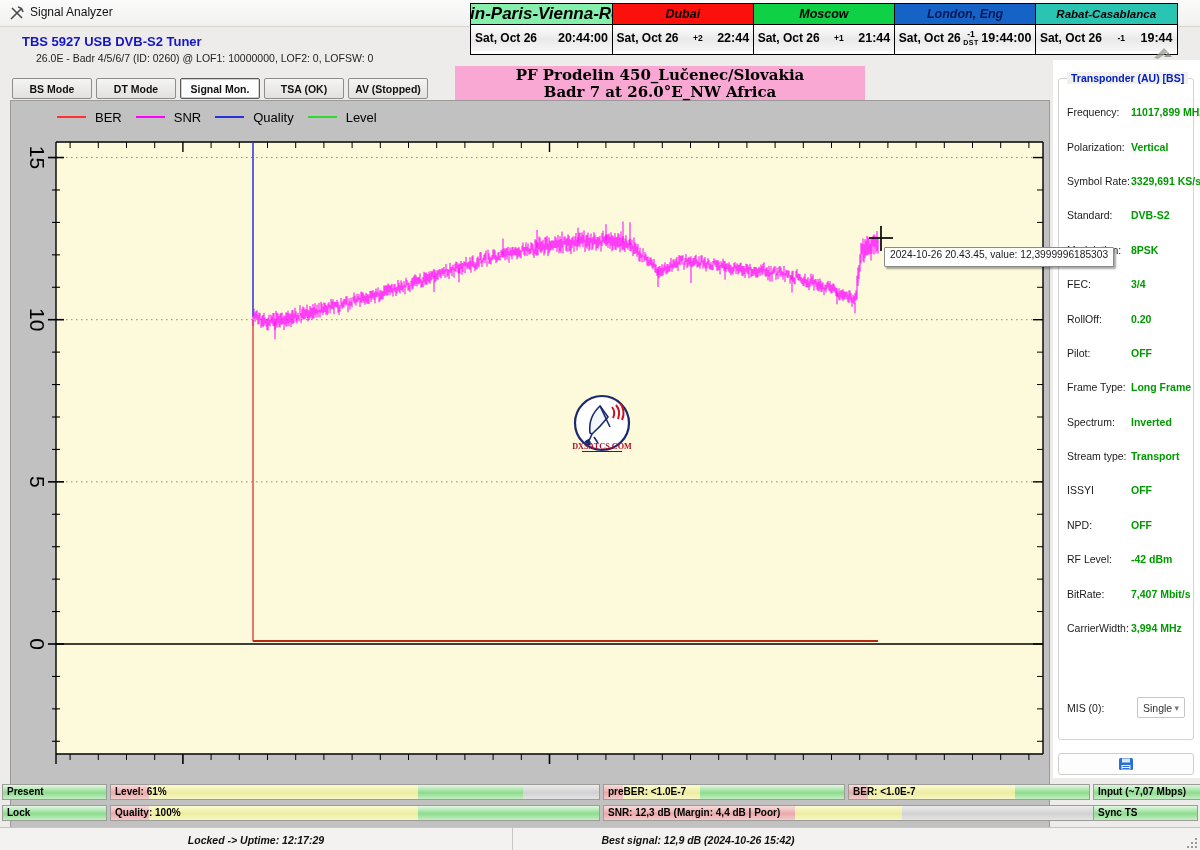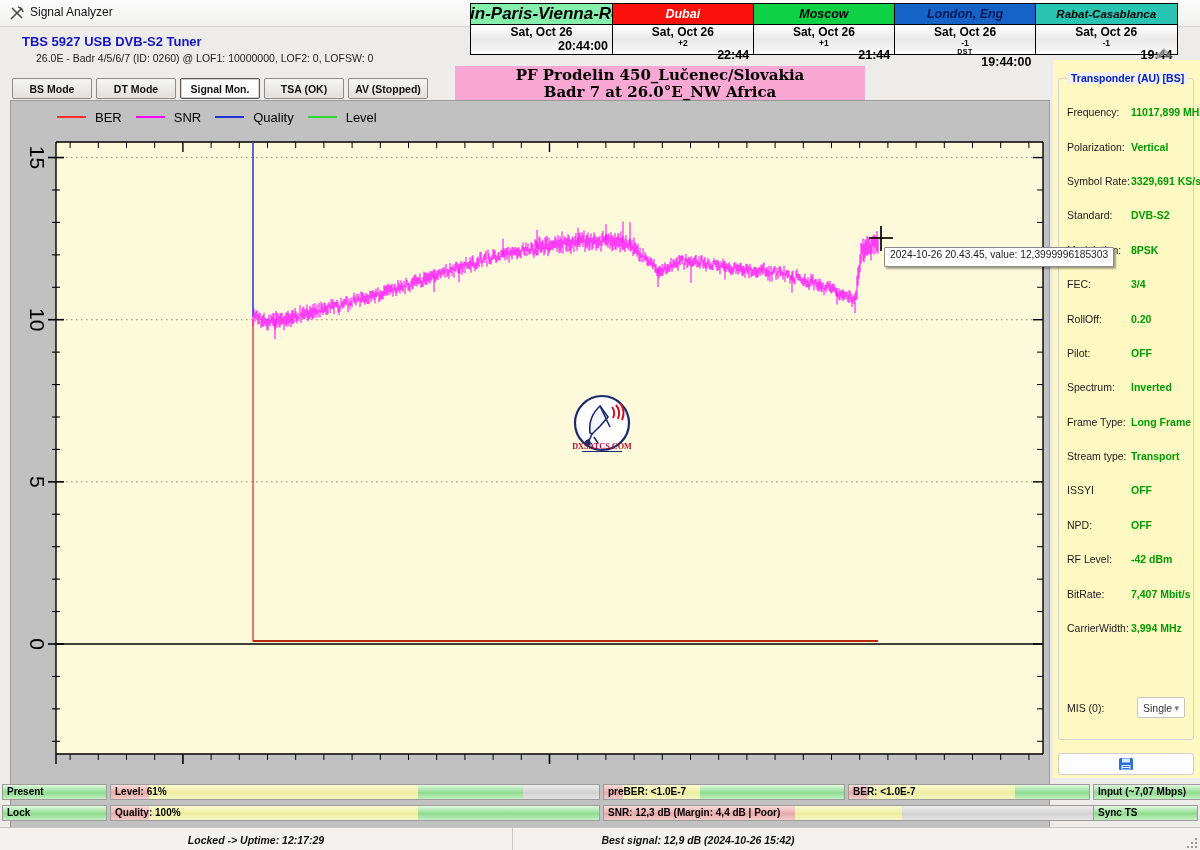--- a/index.html
+++ b/index.html
@@ -34,21 +34,21 @@
   .clock{width:141px;border:1.5px solid #000;margin-right:-1.5px;background:#fff;}
   .clock .chead{
     height:20px;border-bottom:1.5px solid #000;
     display:flex;align-items:center;justify-content:center;
     font-size:12.5px;font-weight:bold;font-style:italic;color:#000;
     white-space:nowrap;overflow:hidden;
   }
   .clock .cbody{
     height:26px;background:linear-gradient(#ffffff,#e9e9e9 55%,#f6f6f6);
     display:flex;align-items:center;padding:0 4px;
-    font-size:12px;font-weight:bold;color:#000;white-space:nowrap;flex-direction:column;
+    font-size:12px;font-weight:bold;color:#000;white-space:nowrap;
   }
   .clock .cdate{flex:0 0 auto;}
   .clock .coffset{flex:1 1 auto;display:flex;flex-direction:column;align-items:center;line-height:1;}
   .clock .coffset .otop{font-size:8.5px;font-weight:bold;}
   .clock .coffset .onote{font-size:7px;font-weight:bold;letter-spacing:.5px;}
   .clock .ctime{flex:0 0 auto;margin-left:auto;font-size:12.5px;}
   .mini-dish{position:absolute;left:1150px;top:44px;opacity:.75;}
   
   .modebar{position:absolute;left:12px;top:78px;display:flex;gap:4px;}
   .mbtn{
@@ -82,21 +82,21 @@
     position:absolute;left:884px;top:247px;height:15px;
     background:#fff;border:1px solid #8a8a8a;border-radius:1px;
     box-shadow:2px 2px 2px rgba(0,0,0,.35);
     font-size:10.2px;color:#1a1a1a;padding:1px 5px 2px 5px;white-space:nowrap;
     z-index:5;
   }
   
   .dx-logo{position:absolute;left:570px;top:393px;z-index:4;}
   
   .right-panel{
-    position:absolute;left:1053px;top:60px;width:147px;height:718px;background:#fef9c3;
+    position:absolute;left:1053px;top:60px;width:147px;height:718px;background:#ffffff;
   }
   .tp-fieldset{
     position:absolute;left:5px;top:18px;width:136px;height:662px;
     border:1px solid #d5d3d0;border-radius:3px;box-sizing:border-box;
   }
   .tp-legend{
     position:absolute;left:8px;top:-7px;background:#f1f0ef;padding:0 4px;
     font-size:10.5px;font-weight:bold;color:#0020c0;white-space:nowrap;
   }
   .tp-rows{position:absolute;left:8px;right:6px;top:16px;}
@@ -157,21 +157,21 @@
 <div class="clocks">
   <div class="clock">
     <div class="chead" style="font-size: 17px; background: #86efac; color: rgb(0, 0, 0);">Berlin-Paris-Vienna-Roma</div>
     <div class="cbody">
       <span class="cdate">Sat, Oct 26</span>
       <span class="coffset"></span>
       <span class="ctime">20:44:00</span>
     </div>
   </div>
   <div class="clock">
-    <div class="chead" style="background: rgb(251, 16, 12); color: #ffffff;">Dubai</div>
+    <div class="chead" style="background: rgb(251, 16, 12); color: #000000;">Dubai</div>
     <div class="cbody">
       <span class="cdate">Sat, Oct 26</span>
       <span class="coffset">
           <span class="otop">+2</span>
         </span>
       <span class="ctime">22:44</span>
     </div>
   </div>
   <div class="clock">
     <div class="chead" style="background: rgb(14, 209, 69); color: rgb(0, 0, 0);">Moscow</div>
@@ -425,26 +425,26 @@
         </div>
       <div class="tp-row">
           <span class="tp-label">RollOff:</span>
           <span class="tp-value">0.20</span>
         </div>
       <div class="tp-row">
           <span class="tp-label">Pilot:</span>
           <span class="tp-value">OFF</span>
         </div>
       <div class="tp-row">
+          <span class="tp-label">Frame Type:</span>
+          <span class="tp-value">Long Frame</span>
+        </div>
+      <div class="tp-row">
           <span class="tp-label">Spectrum:</span>
           <span class="tp-value">Inverted</span>
-        </div>
-      <div class="tp-row">
-          <span class="tp-label">Frame Type:</span>
-          <span class="tp-value">Long Frame</span>
         </div>
       <div class="tp-row">
           <span class="tp-label">Stream type:</span>
           <span class="tp-value">Transport</span>
         </div>
       <div class="tp-row">
           <span class="tp-label">ISSYI</span>
           <span class="tp-value">OFF</span>
         </div>
       <div class="tp-row">

